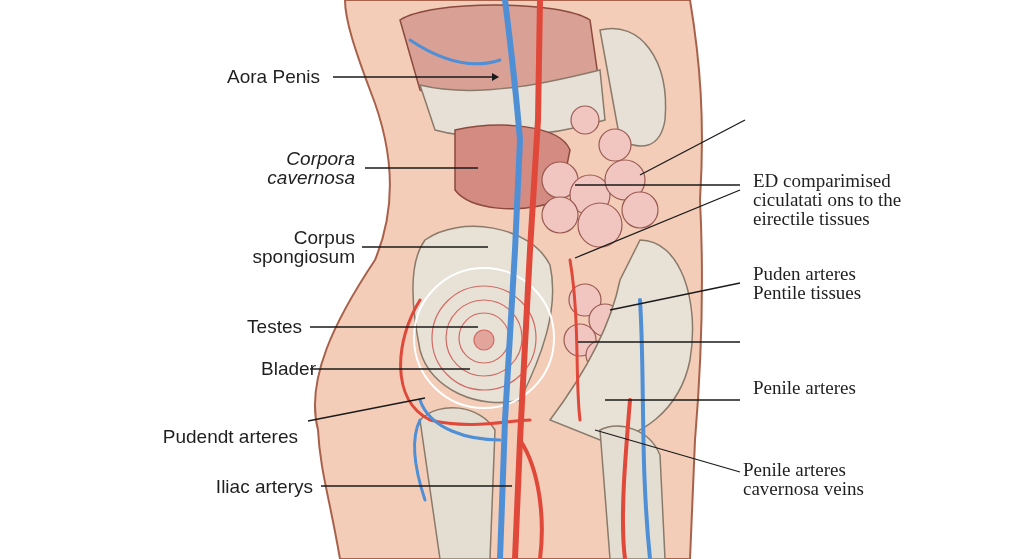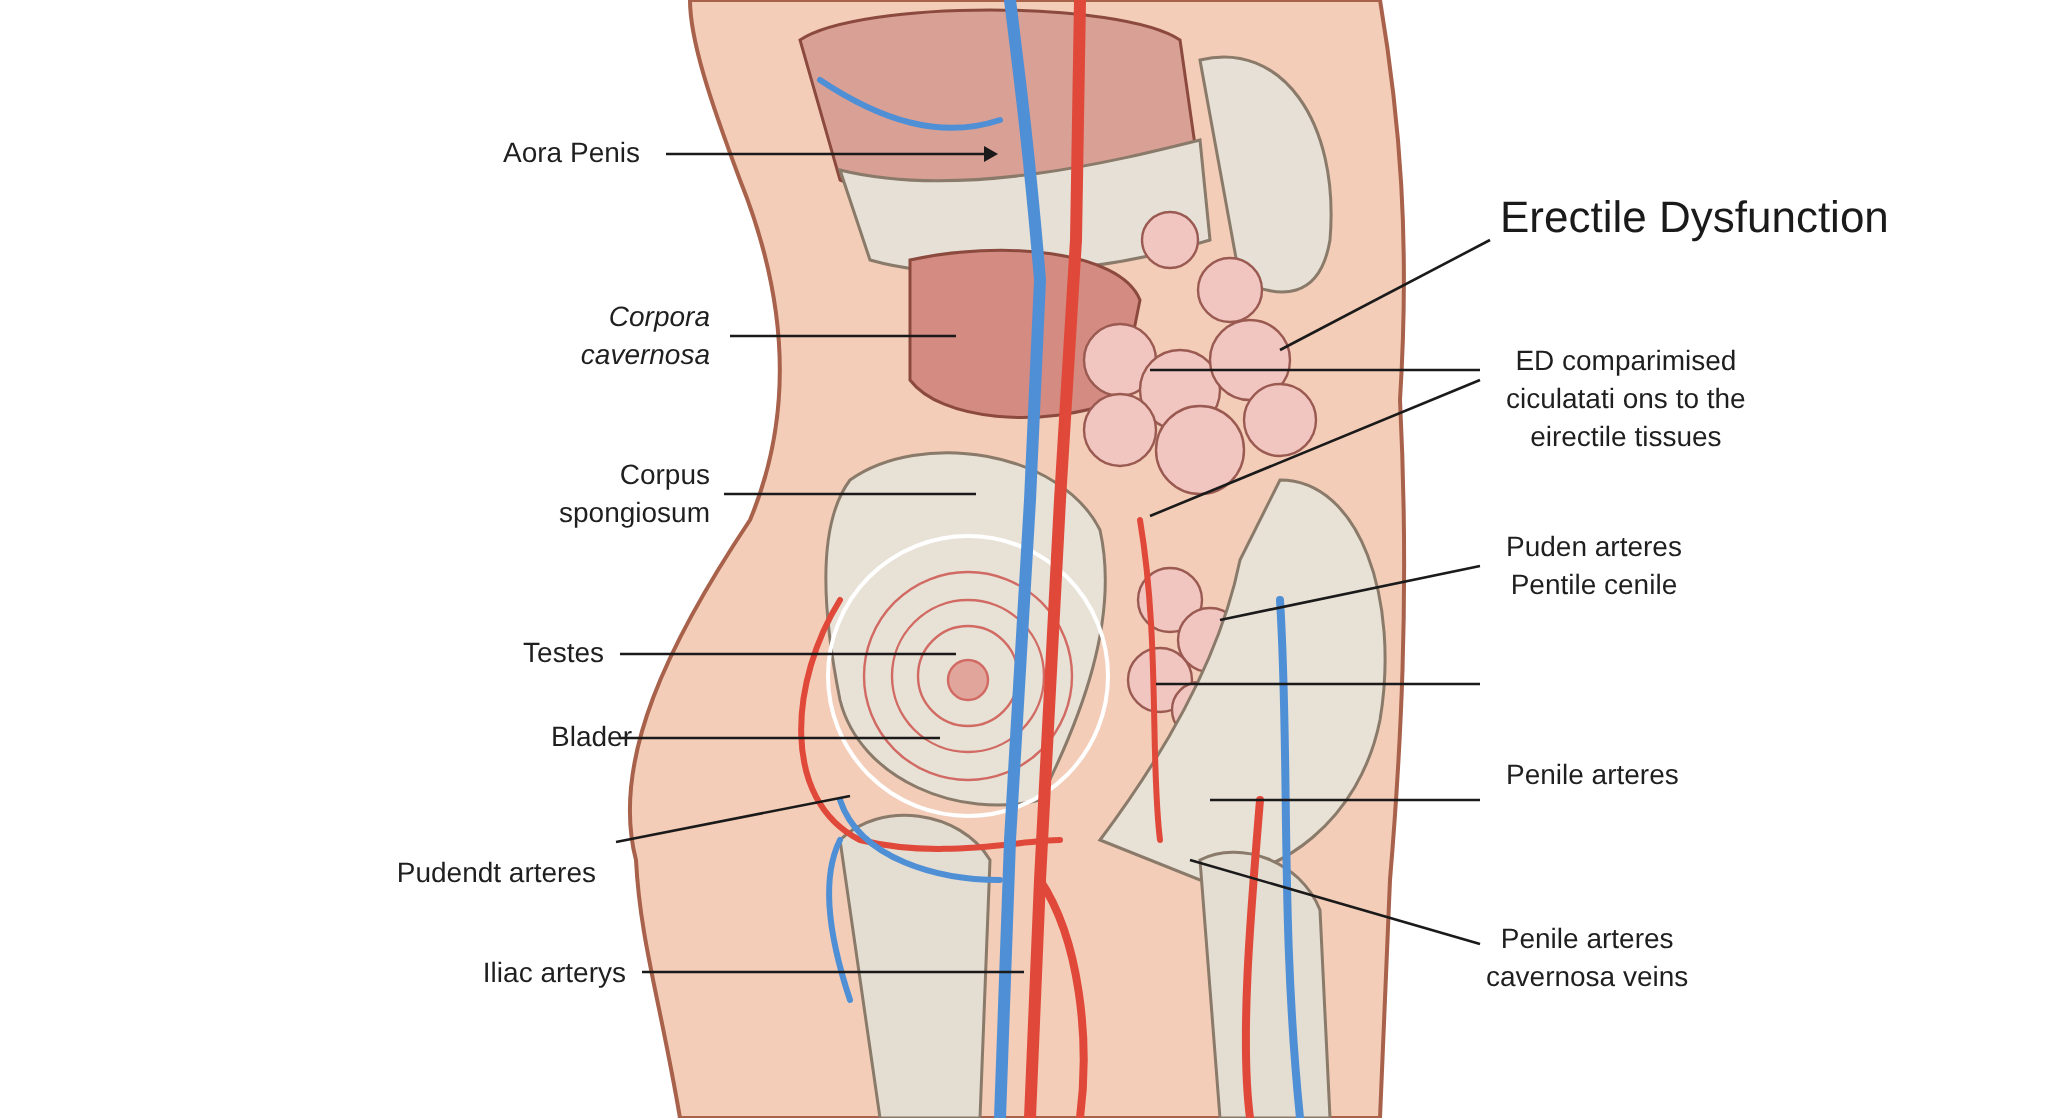--- a/index.html
+++ b/index.html
@@ -1,21 +1,21 @@
 <!DOCTYPE html>
 <html><head>
 <meta charset="utf-8">
 <style>
   html, body { margin:0; padding:0; background:#ffffff; }
   body { width:1024px; height:559px; overflow:hidden; position:relative; font-family:"Liberation Sans", sans-serif; }
   .stage { position:absolute; left:0; top:0; width:1024px; height:559px; }
   svg.illus { position:absolute; left:0; top:0; }
-  .lbl { position:absolute; color:#1f1f1f; font-size:14px; line-height:19px; white-space:nowrap; }
+  .lbl { position:absolute; color:#1f1f1f; font-size:19px; line-height:19px; white-space:nowrap; }
   .lbl.right { text-align:right; }
-  .lbl.left { text-align:center; }
+  .lbl.left { text-align:left;font-family:Liberation Serif, serif; }
   .title { position:absolute; left:750px; top:96px; font-size:22px; color:#1a1a1a; white-space:nowrap; }
 </style>
 </head>
 <body>
 
 <div class="stage">
 <svg class="illus" width="1024" height="559" viewBox="0 0 1024 559">
 
   <path d="M345,0 L690,0 C700,60 705,120 700,200 C705,300 700,380 695,440 L690,559 L340,559 C330,500 320,470 318,430 C305,380 335,320 375,260 C400,200 390,140 370,90 C355,50 345,20 345,0 Z" fill="#f3cdb8" stroke="#a8614a" stroke-width="2"></path>
 
@@ -81,27 +81,26 @@
     <line x1="740" y1="185" x2="575" y2="185"></line>
     <line x1="740" y1="190" x2="575" y2="258"></line>
     <line x1="740" y1="283" x2="610" y2="310"></line>
     <line x1="740" y1="342" x2="578" y2="342"></line>
     <line x1="740" y1="400" x2="605" y2="400"></line>
     <line x1="740" y1="472" x2="595" y2="430"></line>
   </g>
   <polygon points="492,73 492,81 499,77" fill="#1a1a1a"></polygon>
 </svg>
 
-<div class="title">Erectile Dysfunction</div>
 
 <div class="lbl right" style="left:200px; top:67px; width:120px;"><span>Aora Penis</span></div>
 <div class="lbl right" style="left:240px; top:149px; width:115px;font-style:italic;"><span>Corpora</span><br><span>cavernosa</span></div>
 <div class="lbl right" style="left:240px; top:228px; width:115px;"><span>Corpus</span><br><span>spongiosum</span></div>
 <div class="lbl right" style="left:200px; top:317px; width:102px;"><span>Testes</span></div>
 <div class="lbl right" style="left:216px; top:359px; width:100px;"><span>Blader</span></div>
 <div class="lbl right" style="left:140px; top:427px; width:158px;"><span>Pudendt arteres</span></div>
 <div class="lbl right" style="left:180px; top:477px; width:133px;"><span>Iliac arterys</span></div>
 
 <div class="lbl left" style="left:753px; top:171px;"><span>ED comparimised</span><br><span>ciculatati ons  to the</span><br><span>eirectile tissues</span></div>
-<div class="lbl left" style="left:753px; top:264px;"><span>Puden arteres</span><br><span>Pentile cenile</span></div>
+<div class="lbl left" style="left:753px; top:264px;"><span>Puden arteres</span><br><span>Pentile tissues</span></div>
 <div class="lbl left" style="left:753px; top:378px;"><span>Penile arteres</span></div>
 <div class="lbl left" style="left:743px; top:460px;"><span>Penile arteres</span><br><span>cavernosa veins</span></div>
 </div>
 
 </body></html>

